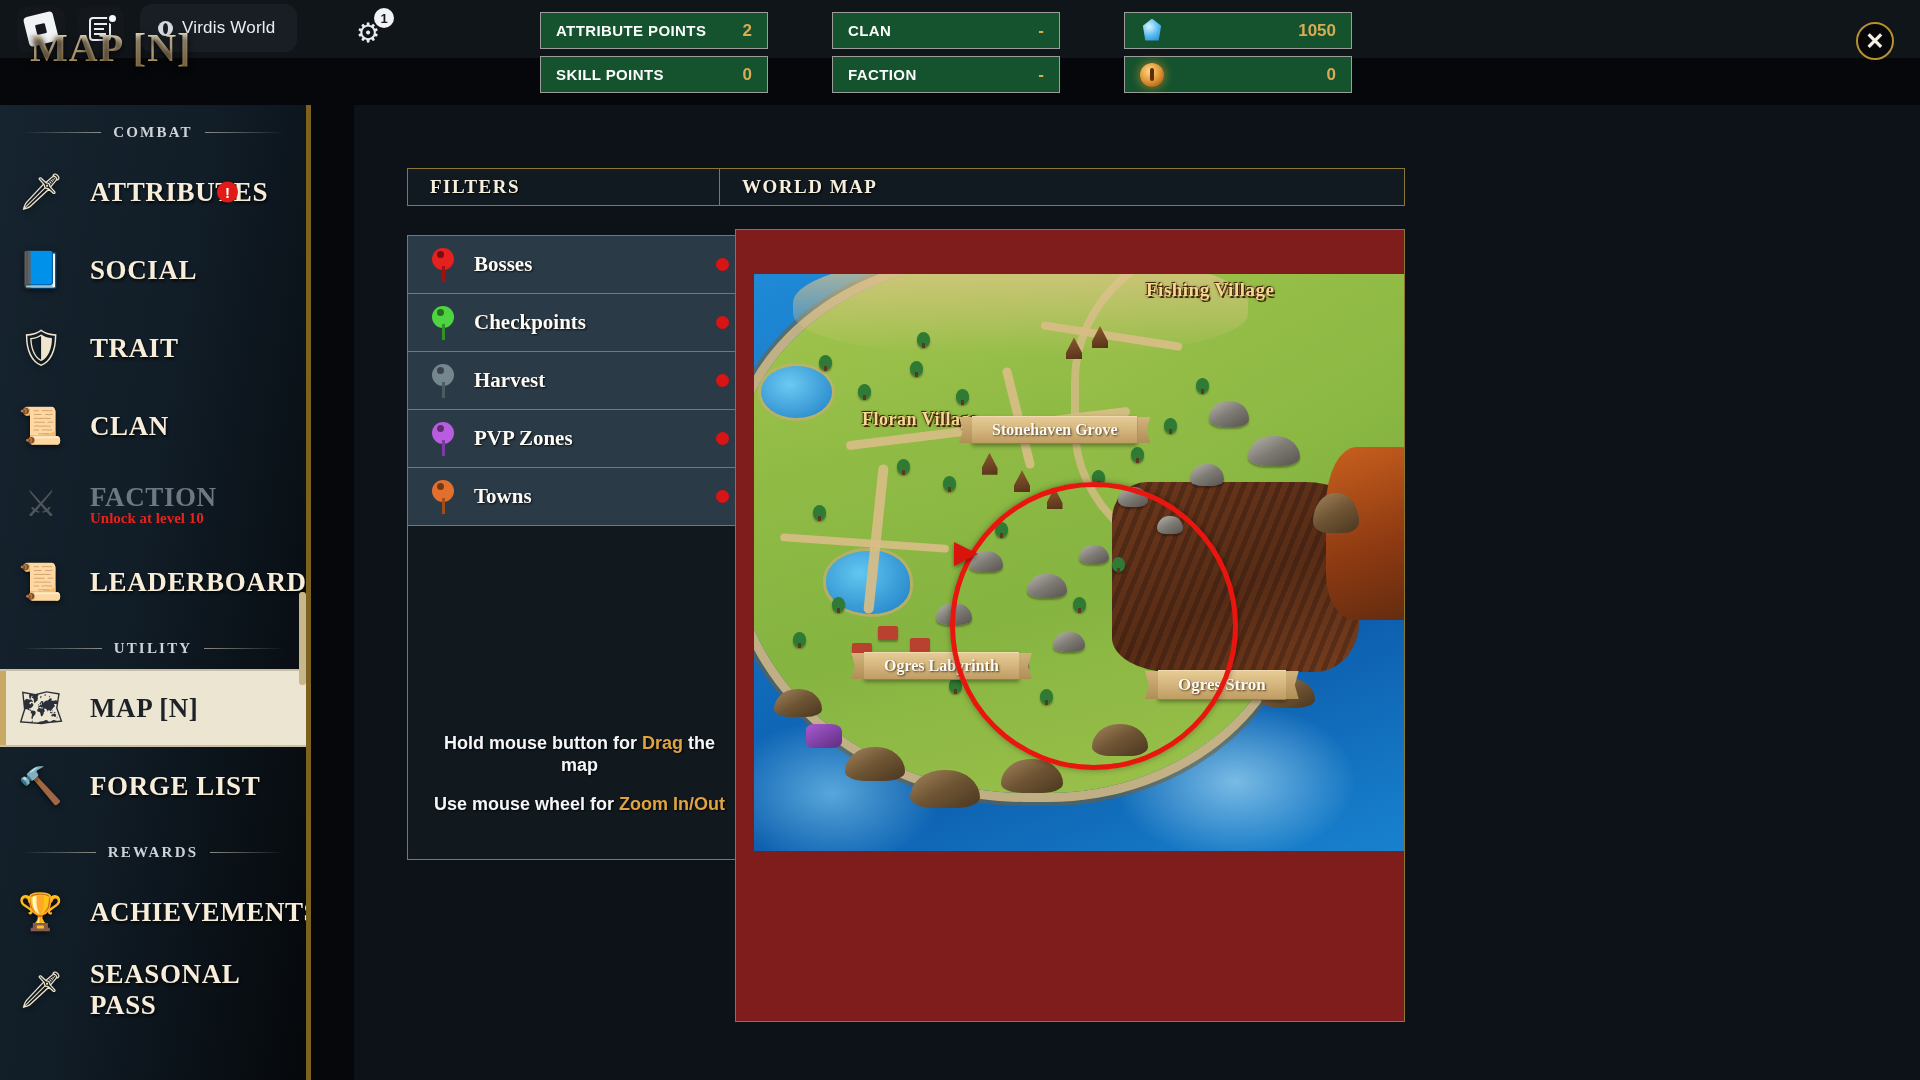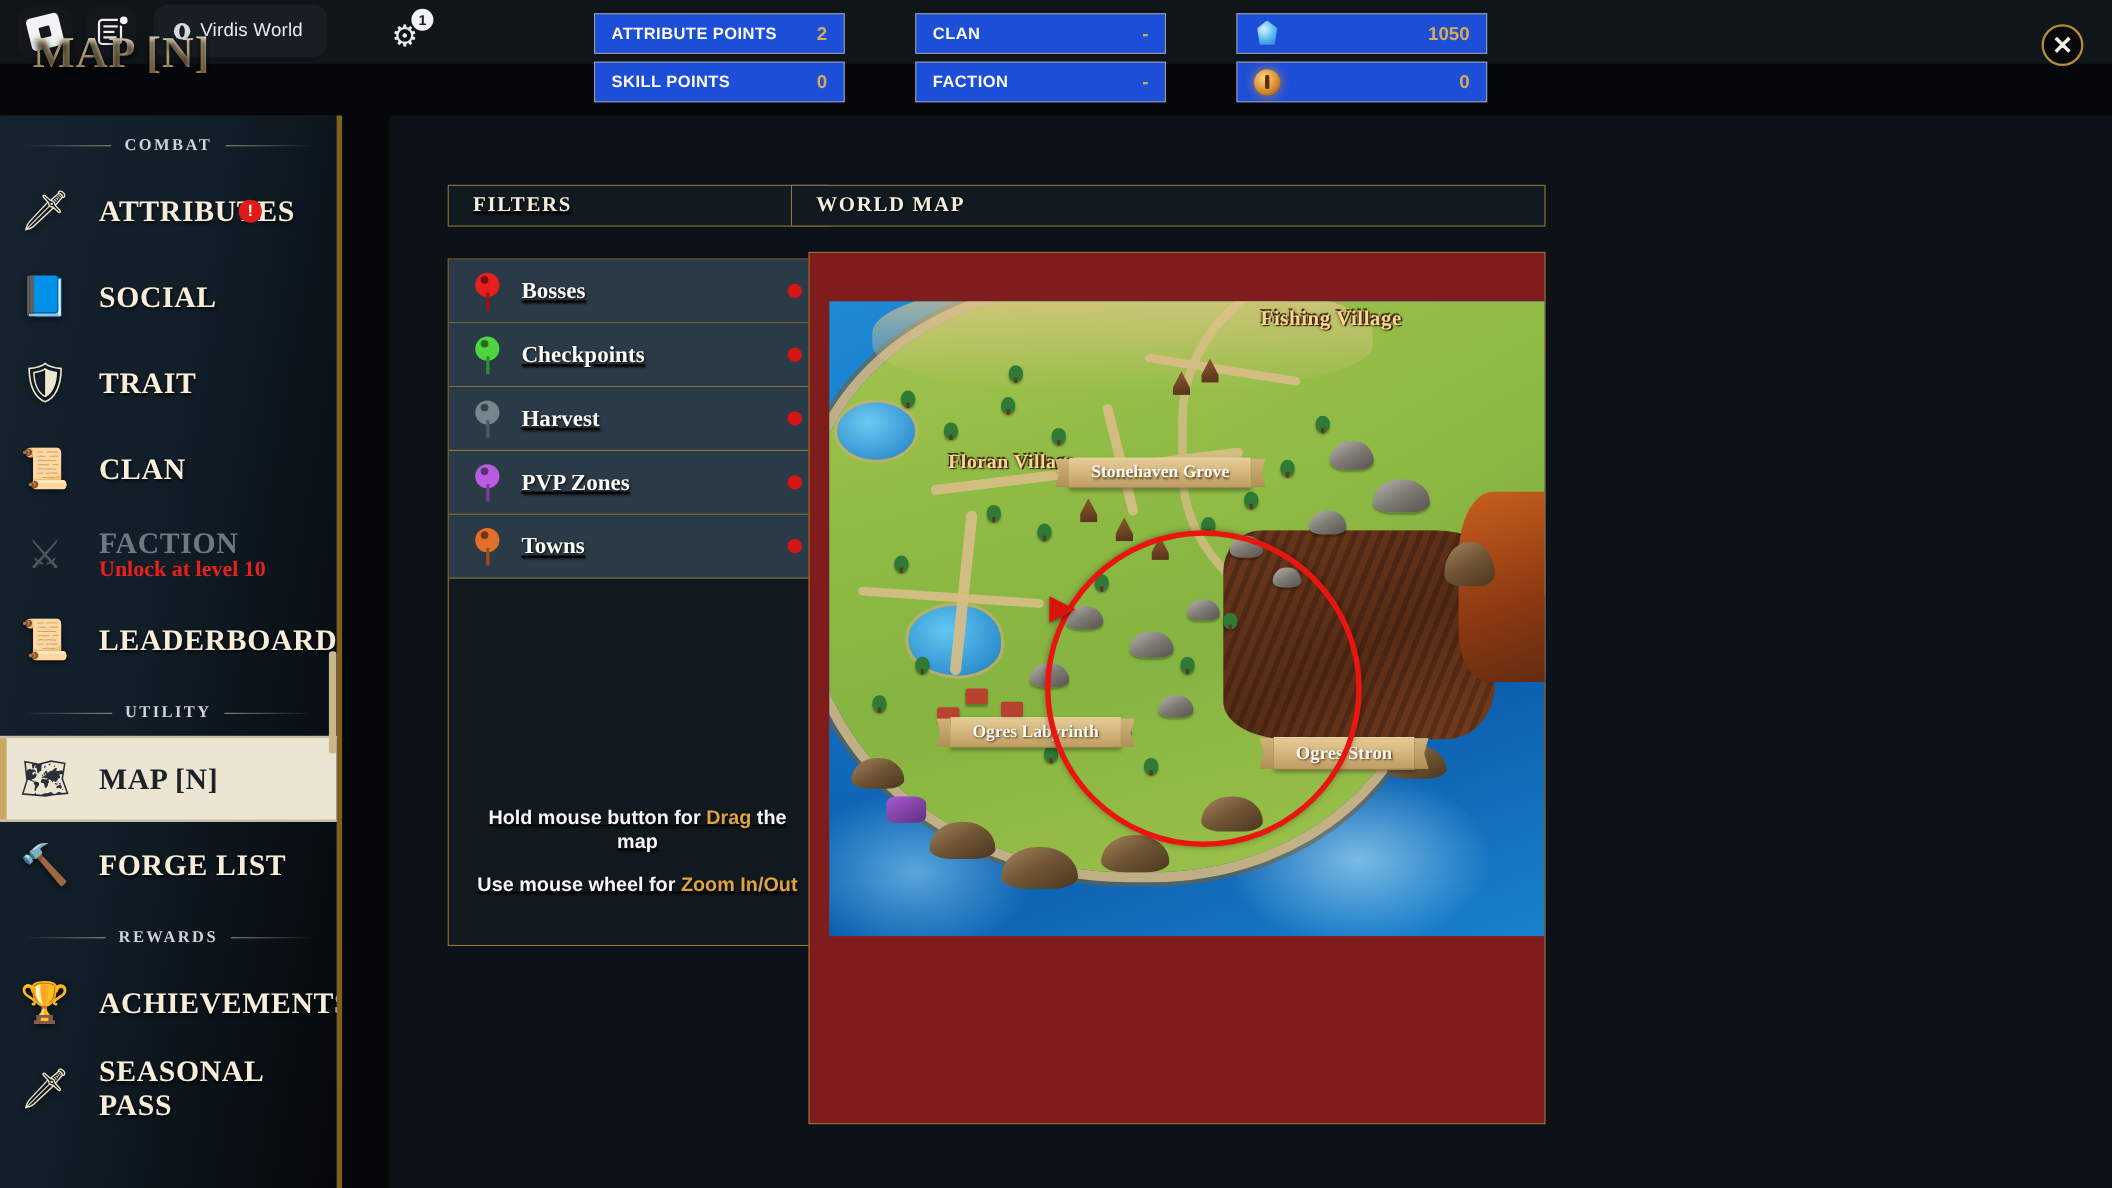--- a/index.html
+++ b/index.html
@@ -45,21 +45,21 @@
   .rbx-gear .badge {
     position:absolute; right:-2px; top:-4px; width:20px; height:20px; border-radius:50%;
     background:#f1f3f6; color:#15181c; font-size:13px; font-weight:bold;
     display:flex; align-items:center; justify-content:center;
   }
 
   
   .stat-zone { position:absolute; left:540px; top:12px; z-index:45; display:flex; gap:64px; align-items:flex-start; }
   .stat-col { display:flex; flex-direction:column; gap:7px; }
   .stat-box {
-    width:228px; height:37px; background:#1d4ed8;
+    width:228px; height:37px; background:#14532d;
     border:1.5px solid #9c9c9c; display:flex; align-items:center;
     justify-content:space-between; padding:0 15px;
   }
   .stat-box .lbl { color:#fdfdfd; font-size:15px; font-weight:bold; letter-spacing:.4px; }
   .stat-box .val { color:#d8ac55; font-size:17px; font-weight:bold; }
   .stat-col.cur .stat-box { width:228px; }
   .cur-icon { width:24px; height:24px; position:relative; flex:none; }
   .cur-icon.gem {
     background:radial-gradient(circle at 38% 32%, #d8f4ff 0%, #52b7f0 45%, #1763b8 100%);
     clip-path: polygon(50% 0%, 88% 30%, 78% 92%, 22% 92%, 12% 30%);
@@ -107,21 +107,21 @@
   .nav-item {
     position:relative; display:flex; align-items:center; gap:22px;
     height:78px; padding-left:14px; padding-right:22px;
   }
   .nav-item .ico { width:54px; height:48px; flex:none; position:relative; filter:drop-shadow(0 2px 3px rgba(0,0,0,.6)); }
   .nav-item .label {
     font-family:"Liberation Serif", serif; font-size:27px; font-weight:bold;
     letter-spacing:.6px; color:#f7edd8;
     text-shadow:1px 2px 3px rgba(0,0,0,.85);
   }
-  .nav-item .sublabel { font-family:"Liberation Serif", serif; font-size:20px; font-weight:bold; color:#e8221b; display:block; margin-top:-3px; }
+  .nav-item .sublabel { font-family:"Liberation Serif", serif; font-size:15px; font-weight:bold; color:#e8221b; display:block; margin-top:-3px; }
   .nav-item.locked .label { color:#6e7880; text-shadow:none; }
   .nav-item.locked .ico { opacity:.42; filter:grayscale(1) brightness(.7); }
   .nav-item .alert {
     position:absolute; right:68px; top:50%; transform:translateY(-50%);
     width:21px; height:21px; border-radius:50%; background:#e31b18;
     color:#fff; font-size:15px; font-weight:bold; display:flex;
     align-items:center; justify-content:center; font-family:"Liberation Sans",sans-serif;
   }
   .nav-item.active {
     background:#ece5d2; margin-left:0; width:348px;
@@ -143,21 +143,21 @@
   .panel-head {
     background:#121a21; border:1.5px solid #8d7737;
     height:38px; display:flex; align-items:center; padding-left:22px;
   }
   .panel-head .t {
     font-family:"Liberation Serif", serif; font-size:19px; font-weight:bold;
     letter-spacing:1.5px; color:#f6efdd; text-shadow:1px 1px 2px #000;
   }
 
   
-  .filters-col { position:absolute; left:53px; top:63px; width:345px;text-decoration:underline; }
+  .filters-col { position:absolute; left:53px; top:63px; width:345px; }
   .filters-body {
     margin-top:29px; background:#11181e; border:1.5px solid #8d7737;
     height:625px; position:relative; display:flex; flex-direction:column;
   }
   .filter-row {
     height:58px; display:flex; align-items:center; gap:20px; padding:0 22px 0 24px;
     background:#2b3a47; border-bottom:1.5px solid #8d7737;
   }
   .filter-row:first-child { border-top:none; }
   .pin { width:22px; height:34px; position:relative; flex:none; }

